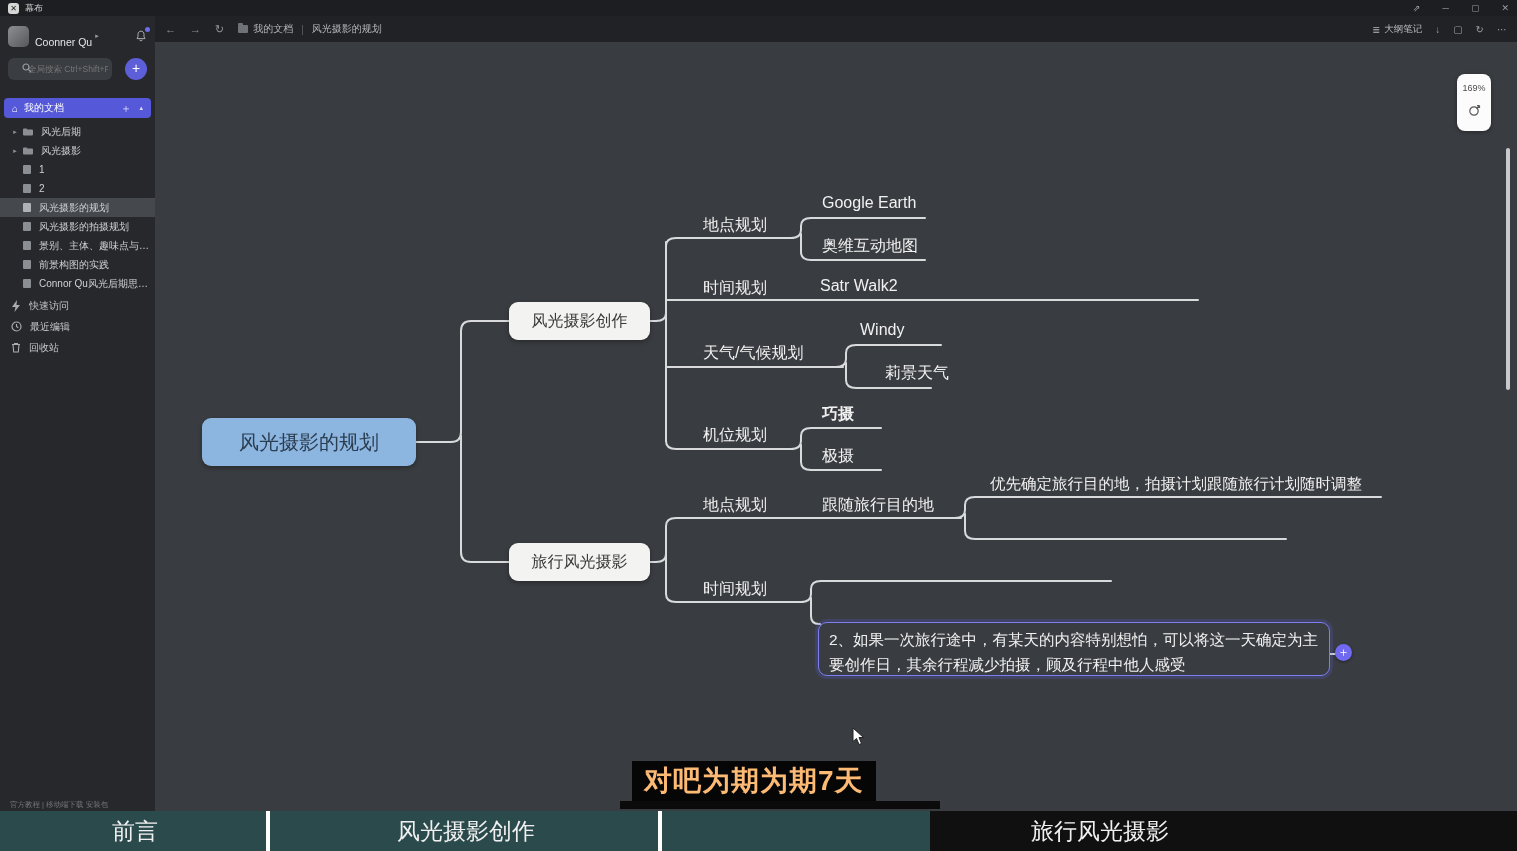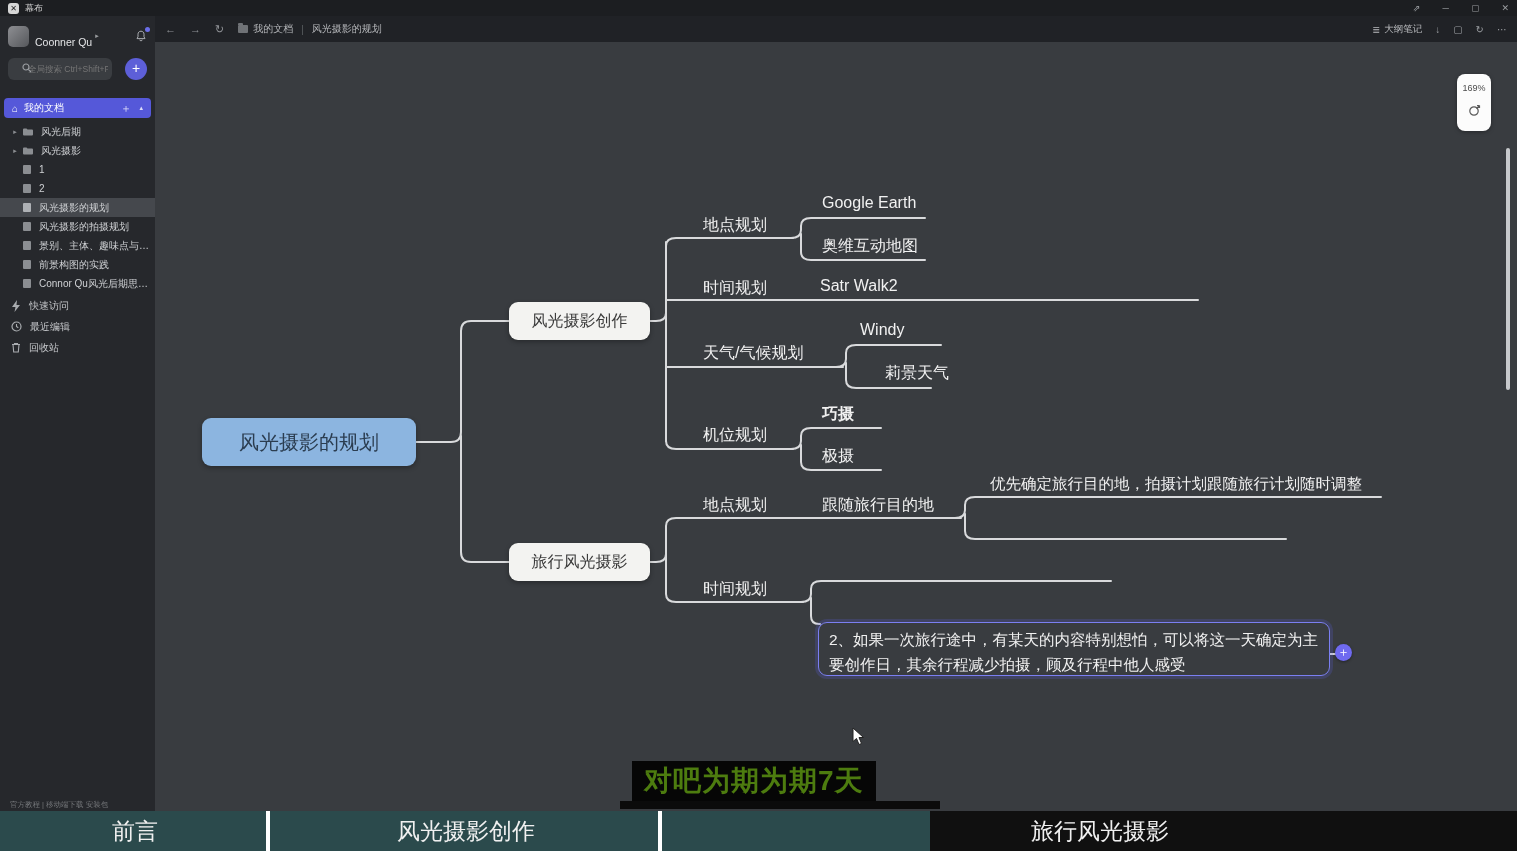--- a/index.html
+++ b/index.html
@@ -73,21 +73,21 @@
     line-height:1.6; padding:5px 10px; }
   .nodeplus { position:absolute; width:17px; height:17px; border-radius:50%; background:#6f6af0;
     color:#fff; font-size:12px; line-height:16px; text-align:center; box-shadow:0 1px 3px rgba(0,0,0,.4); }
   .zoomwidget { position:absolute; left:1302px; top:32px; width:34px; height:57px; background:#fcfcfc;
     border-radius:8px; box-shadow:0 1px 4px rgba(0,0,0,.35); display:flex; flex-direction:column;
     align-items:center; padding-top:9px; gap:11px; }
   .zoomlevel { font-size:9px; color:#4c4c4c; }
   .vscroll { position:absolute; left:1351px; top:106px; width:4px; height:242px; background:#c7c9cc; border-radius:2px; }
 
   
-  .subtitle { left:632px; top:761px; height:40px; background:#060606; color:#4d7c0f;
+  .subtitle { left:632px; top:761px; height:40px; background:#060606; color:#fdba74;
     font-size:28px; font-weight:bold; line-height:40px; padding:0 12px; z-index:45; letter-spacing:1px; }
   .substrip { left:620px; top:801px; width:320px; height:8px; background:#0b0b0b; z-index:44; }
 
   
   .chapterbar { left:0; top:811px; width:1517px; height:52px; z-index:50; }
   .seg-teal { position:absolute; left:0; top:0; width:930px; height:40px; background:#2b4a4c; }
   .seg-black { position:absolute; left:930px; top:0; width:587px; height:40px; background:#101010; }
   .chlabel { position:absolute; top:0; height:40px; line-height:40px; color:#f0f0f0; font-size:23px;
     transform:translateX(-50%); white-space:nowrap; }
   .chdiv { position:absolute; top:0; width:4px; height:40px; background:#fff; }

